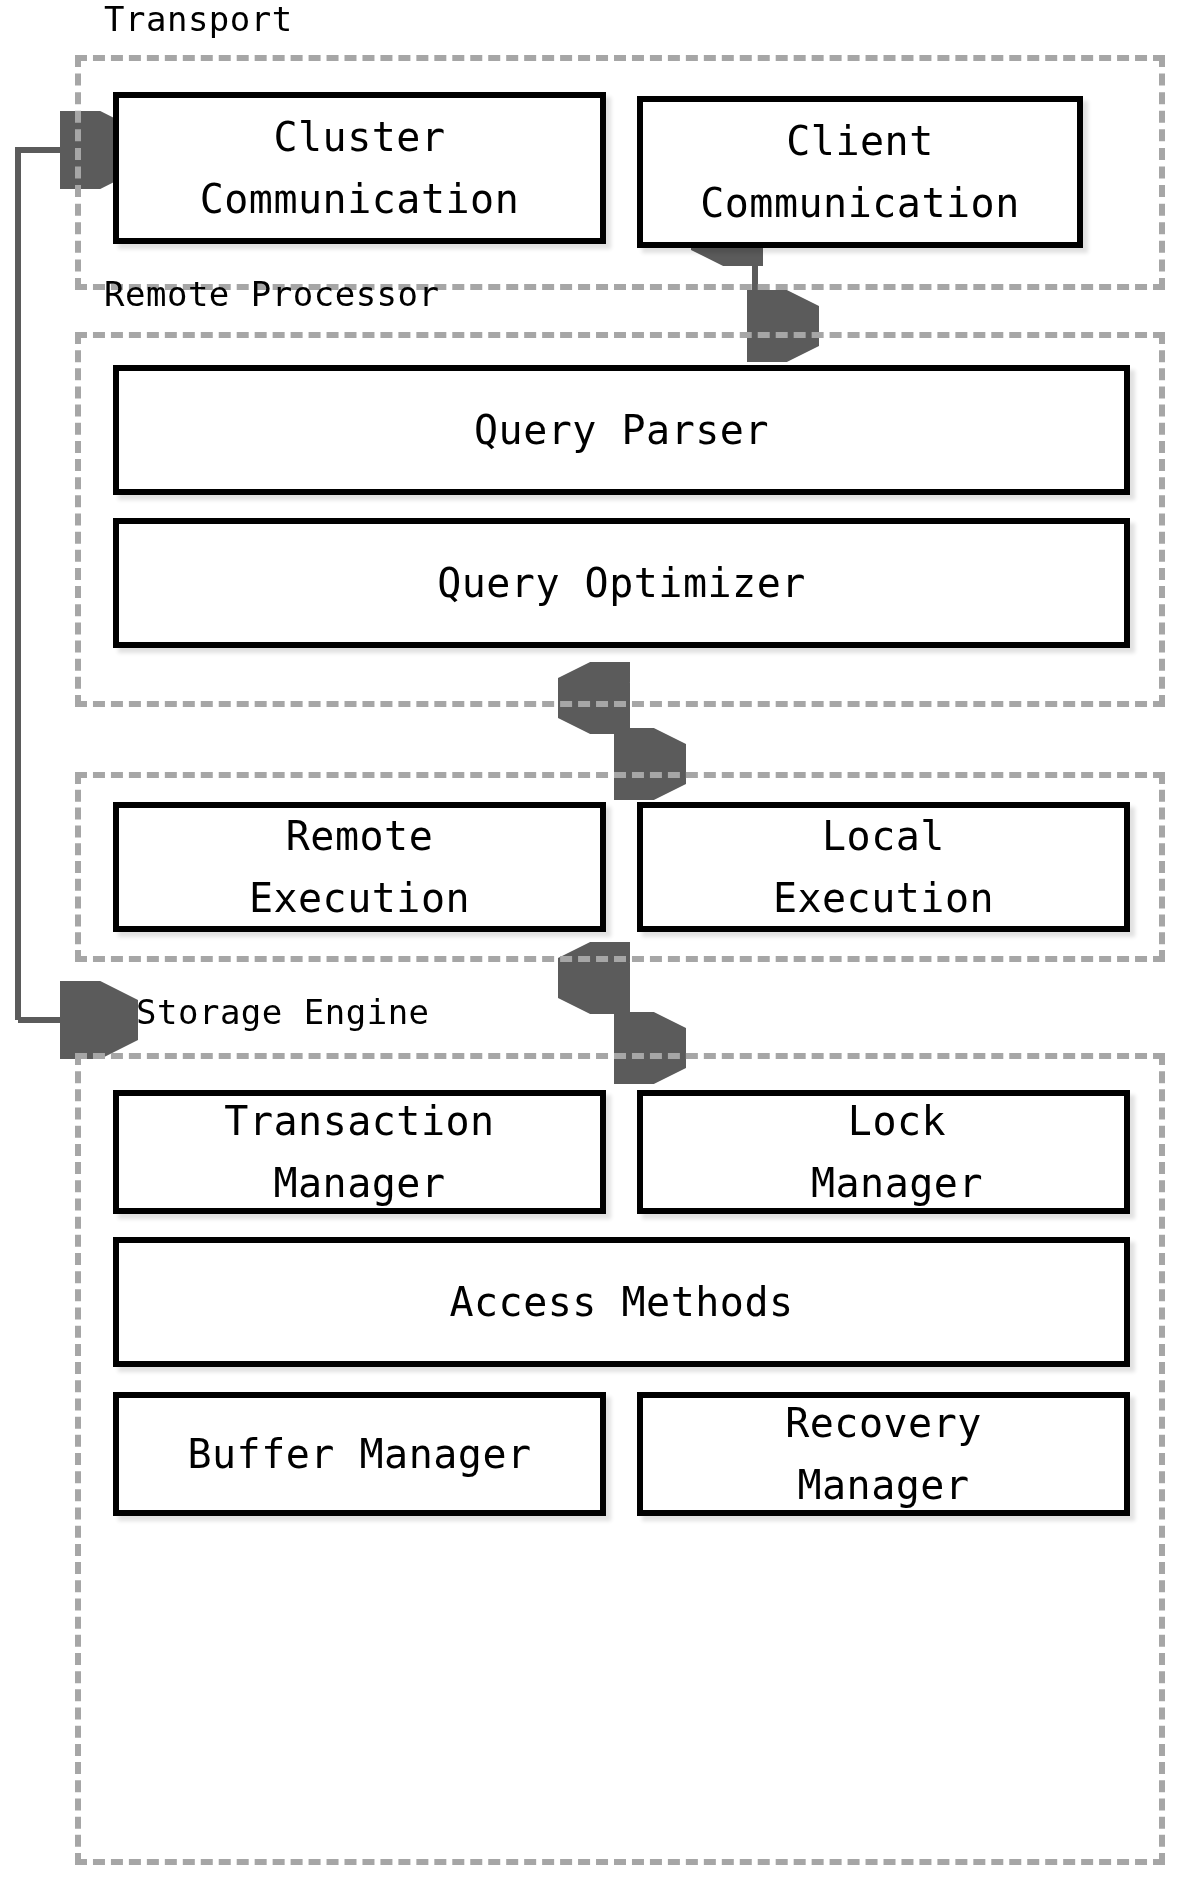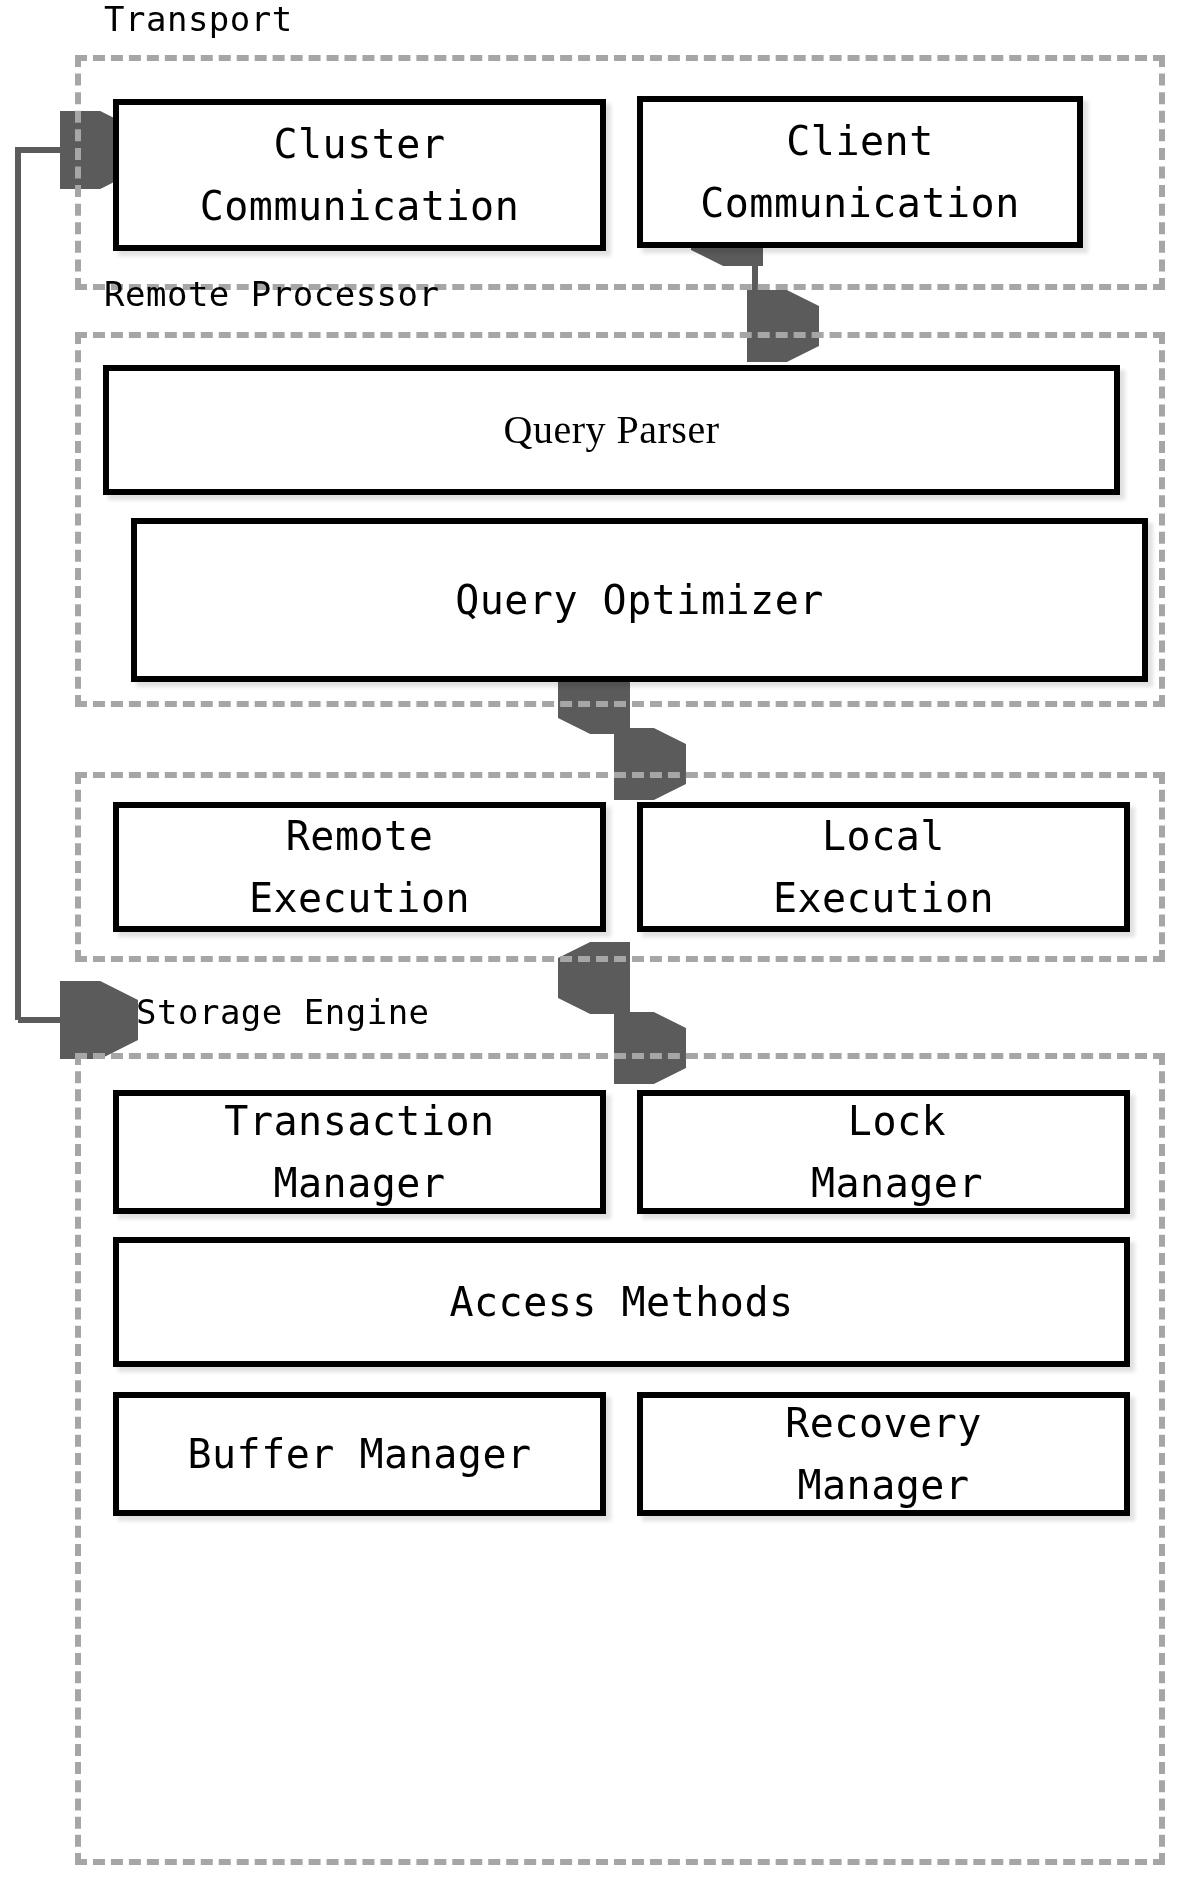--- a/index.html
+++ b/index.html
@@ -110,39 +110,39 @@
 
   <svg class="conn" style="left:580px; top:962px; width:90px; height:104px;" viewBox="0 0 90 104">
     <line x1="42" y1="86" x2="42" y2="16" marker-end="url(#ah-up)"></line>
     <line x1="42" y1="16" x2="42" y2="86" marker-end="url(#ah-down)"></line>
   </svg>
 
   <div class="group-label" style="left:104px; top:2px;">Transport</div>
 
   <div class="group" style="left:75px; top:55px; width:1090px; height:235px;"></div>
 
-  <div class="node" style="left:113px; top:99px; width:493px; height:152px;">
+  <div class="node" style="left:113px; top:92px; width:493px; height:152px;">
     <span class="node-label">Cluster
 Communication</span>
   </div>
 
   <div class="node" style="left:637px; top:96px; width:446px; height:152px;">
     <span class="node-label">Client
 Communication</span>
   </div>
 
   <div class="group-label" style="left:104px; top:277px;">Remote Processor</div>
 
   <div class="group" style="left:75px; top:332px; width:1090px; height:375px;"></div>
 
-  <div class="node" style="left:103px; top:365px; width:1017px; height:130px;font-family:Liberation Serif, serif;">
+  <div class="node" style="left:113px; top:365px; width:1017px; height:130px;">
     <span class="node-label">Query Parser</span>
   </div>
 
-  <div class="node" style="left:131px; top:518px; width:1017px; height:164px;">
+  <div class="node" style="left:113px; top:518px; width:1017px; height:130px;">
     <span class="node-label">Query Optimizer</span>
   </div>
 
 
   <div class="group" style="left:75px; top:772px; width:1090px; height:190px;"></div>
 
   <div class="node" style="left:113px; top:802px; width:493px; height:130px;">
     <span class="node-label">Remote
 Execution</span>
   </div>

